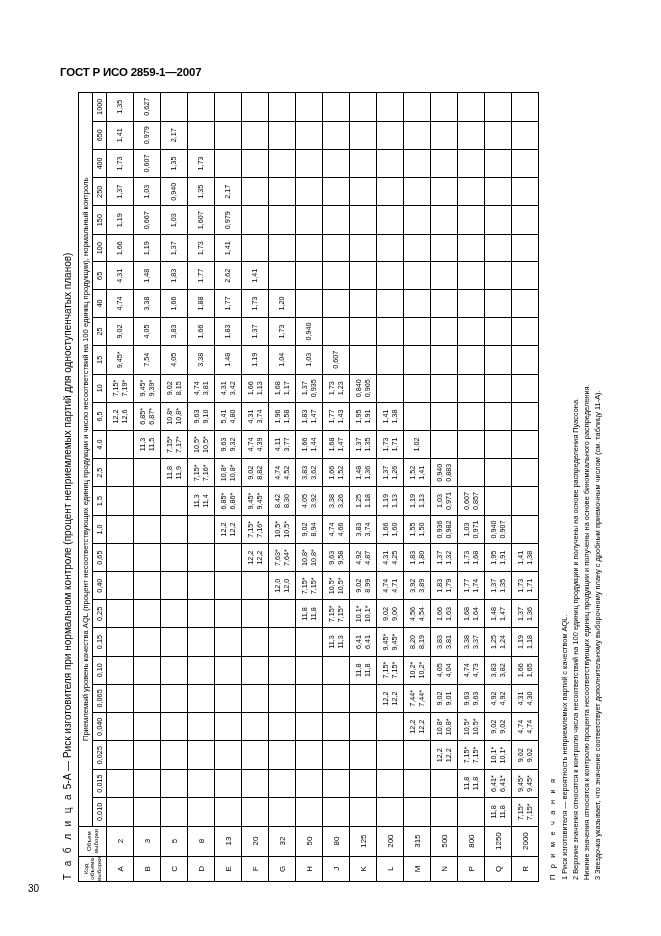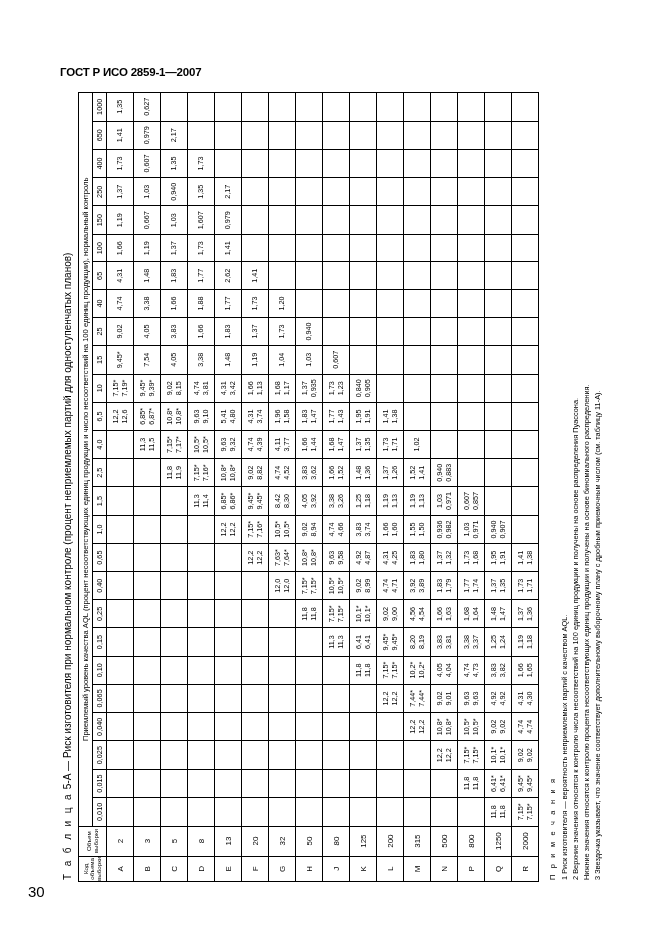--- a/index.html
+++ b/index.html
@@ -2,21 +2,21 @@
 <html><head>
 <meta charset="utf-8">
 <style>
   html,body{margin:0;padding:0;background:#ffffff;}
   body{width:661px;height:936px;position:relative;font-family:"Liberation Sans",sans-serif;color:#000;}
   .page{position:absolute;left:0;top:0;width:661px;height:936px;overflow:hidden;}
 
   
   .run-head{position:absolute;left:60px;top:66px;font-size:11.5px;font-weight:bold;letter-spacing:-0.2px;}
   
-  .page-num{position:absolute;left:28px;top:883px;font-size:15px;}
+  .page-num{position:absolute;left:28px;top:883px;font-size:10px;}
 
   
   .stage{position:absolute;left:62px;top:92px;width:538px;height:790px;}
   .rot{position:absolute;left:0;top:0;width:790px;height:538px;
        transform:rotate(-90deg);transform-origin:0 0;
        transform-box:border-box;
        margin-left:0;margin-top:790px;}
 
   .tbl-title{font-size:10px;letter-spacing:0px;white-space:nowrap;margin:0 0 5px 2px;}
   .tbl-title .sp{letter-spacing:2.4px;}

